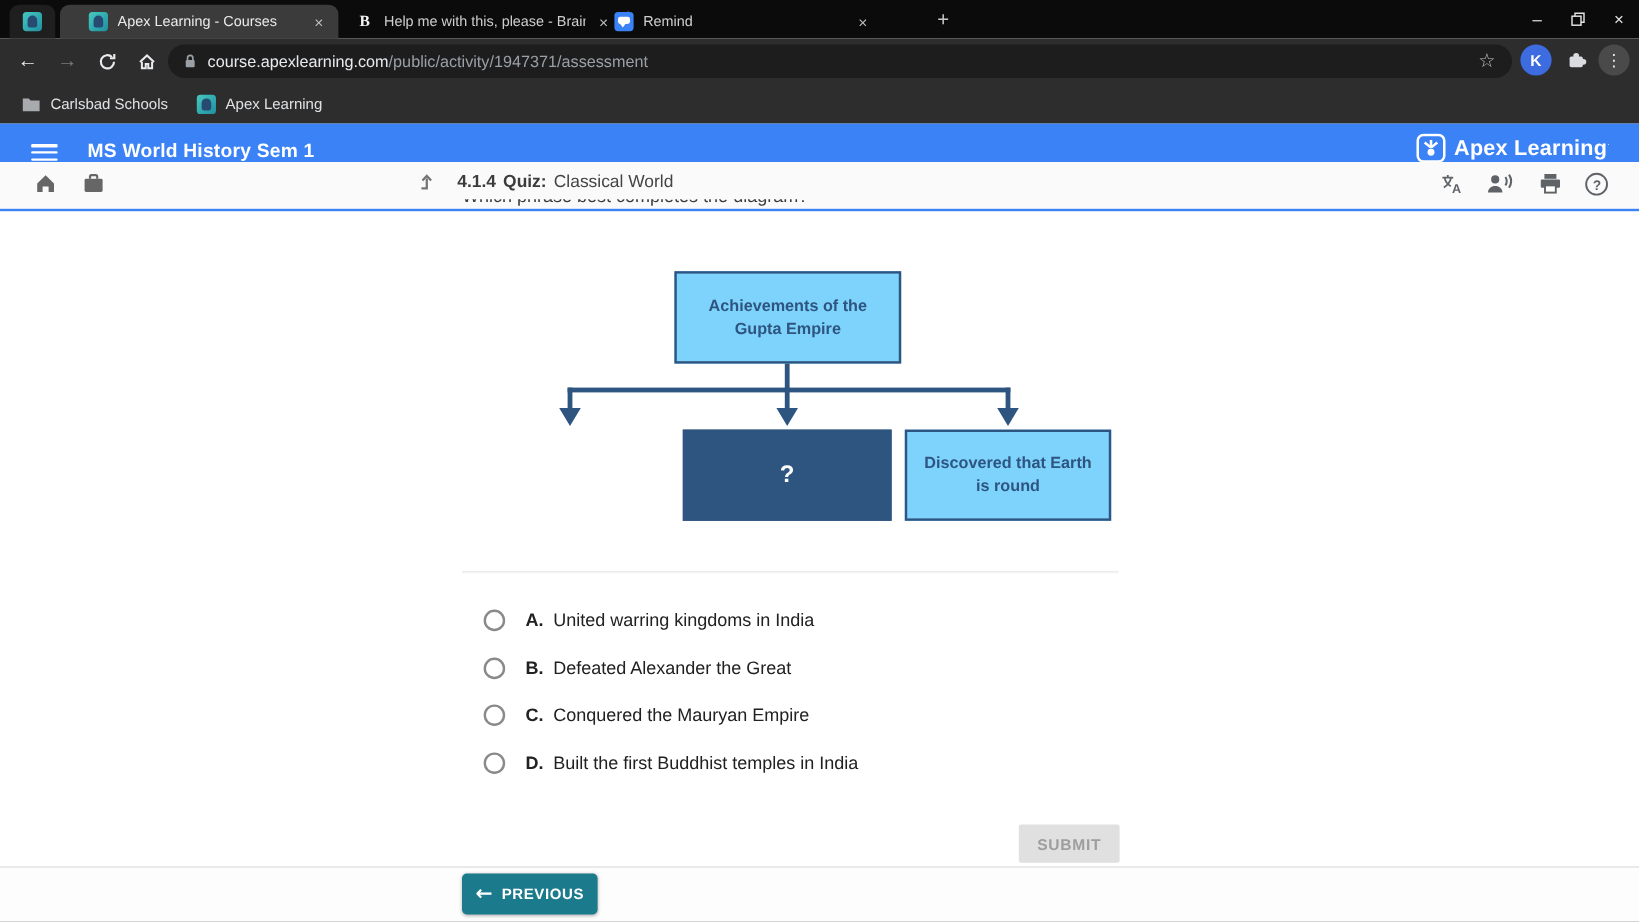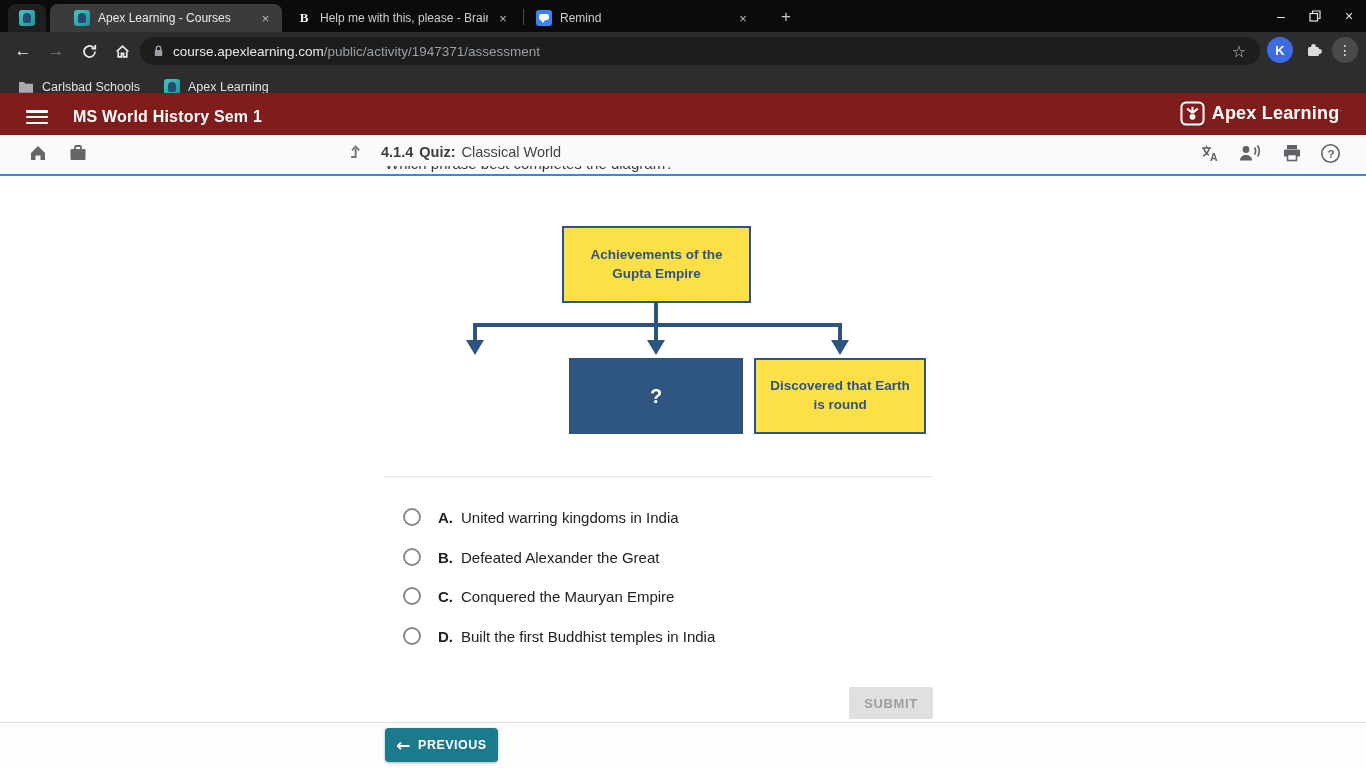--- a/index.html
+++ b/index.html
@@ -37,21 +37,21 @@
   .avatar { position:absolute; left:1267px; top:5px; width:26px; height:26px; border-radius:50%; background:#3d6be0; color:#fff; font-size:13px; font-weight:bold; display:flex; align-items:center; justify-content:center; }
   .ext-btn { position:absolute; left:1303px; top:7px; width:22px; height:22px; display:flex; align-items:center; justify-content:center; }
   .menu-btn { position:absolute; left:1332px; top:5px; width:26px; height:26px; border-radius:50%; background:#4a4a4a; color:#e8eaed; display:flex; align-items:center; justify-content:center; font-size:14px; letter-spacing:0; }
 
   
   .bookmarks { position:absolute; left:0; top:70px; width:1366px; height:33px; background:#2d2d2d; display:flex; align-items:center; }
   .bookmark { display:flex; align-items:center; color:#dfe1e4; font-size:12.5px; margin-left:18px; }
   .bookmark .bicon { margin-right:8px; display:flex; }
 
   
-  .appheader { position:absolute; left:0; top:93px; width:1366px; height:48px; background:#7f1d1d; display:flex; align-items:center; }
+  .appheader { position:absolute; left:0; top:103px; width:1366px; height:48px; background:#3b82f6; display:flex; align-items:center; }
   .hamburger { width:22px; height:14px; margin-left:26px; display:flex; flex-direction:column; justify-content:space-between; }
   .hamburger i { display:block; height:2.5px; background:#fff; border-radius:1px; }
   .course-title { color:#fff; font-size:16px; font-weight:bold; margin-left:25px; letter-spacing:.2px; }
   .brand { position:absolute; right:24px; top:0; height:40px; display:flex; align-items:center; }
   .brand-text { color:#fff; font-size:18px; font-weight:bold; margin-left:7px; letter-spacing:.2px; }
   .brand-tm { color:#fff; font-size:8px; vertical-align:top; }
 
   
   .subheader { position:absolute; left:0; top:135px; width:1366px; height:41px; background:#fafafa; border-bottom:2px solid #3b82f6; }
   .sub-icon { position:absolute; top:6px; width:24px; height:24px; display:flex; align-items:center; justify-content:center; }
@@ -59,21 +59,21 @@
   .activity .num, .activity .kind { font-weight:bold; margin-right:6px; }
   .activity .aname { color:#444; }
   .up-icon { margin-right:16px; display:flex; }
   .question-clip { position:absolute; left:385px; top:31px; width:560px; height:9px; overflow:hidden; }
   .question-clip .qtext { margin-top:-11px; font-size:15px; color:#3a3a3a; }
 
   
   .content { position:absolute; left:0; top:184px; width:1366px; height:538px; background:#fff; }
 
   .diagram { position:absolute; left:388px; top:42px; width:538px; height:208px; }
-  .dbox { position:absolute; border:2px solid #2d5580; background:#fde047; color:#2d5580; font-weight:bold; font-size:13.5px; line-height:1.4; display:flex; align-items:center; justify-content:center; text-align:center; padding:4px 10px; }
+  .dbox { position:absolute; border:2px solid #2d5580; background:#7dd3fc; color:#2d5580; font-weight:bold; font-size:13.5px; line-height:1.4; display:flex; align-items:center; justify-content:center; text-align:center; padding:4px 10px; }
   .dbox.root { left:174px; top:0; width:189px; height:77px; }
   .dbox.c0 { left:0; top:132px; width:172px; height:76px; }
   .dbox.c1 { left:181px; top:132px; width:174px; height:76px; background:#2d5580; color:#fff; font-size:20px; border-color:#2d5580; }
   .dbox.c2 { left:366px; top:132px; width:172px; height:76px; }
   .dline { position:absolute; background:#2d5580; }
   .stem-top { left:266px; top:77px; width:4px; height:22px; }
   .hbar { left:85px; top:97px; width:369px; height:4px; }
   .stem-a { left:85px; top:97px; width:4px; height:18px; }
   .stem-b { left:266px; top:97px; width:4px; height:18px; }
   .stem-c { left:450px; top:97px; width:4px; height:18px; }
@@ -117,21 +117,21 @@
     <div class="tab" style="left:288px; width:232px;">
       <span class="favicon">
           <span class="favicon-b">B</span>
         </span>
       <span class="tab-title" style="width:168px;">Help me with this, please - Brainl</span>
       <span class="tab-close">×</span>
     </div>
 
     <span class="tab-sep" style="left:523px;"></span>
 
-    <div class="tab" style="left:528px; width:232px;">
+    <div class="tab" style="left:504px; width:232px;">
       <span class="favicon">
           <span class="favicon-remind"></span>
         </span>
       <span class="tab-title" style="width:168px;">Remind</span>
       <span class="tab-close">×</span>
     </div>
 
     <div class="new-tab-btn">+</div>
 
     <div class="win-controls">

